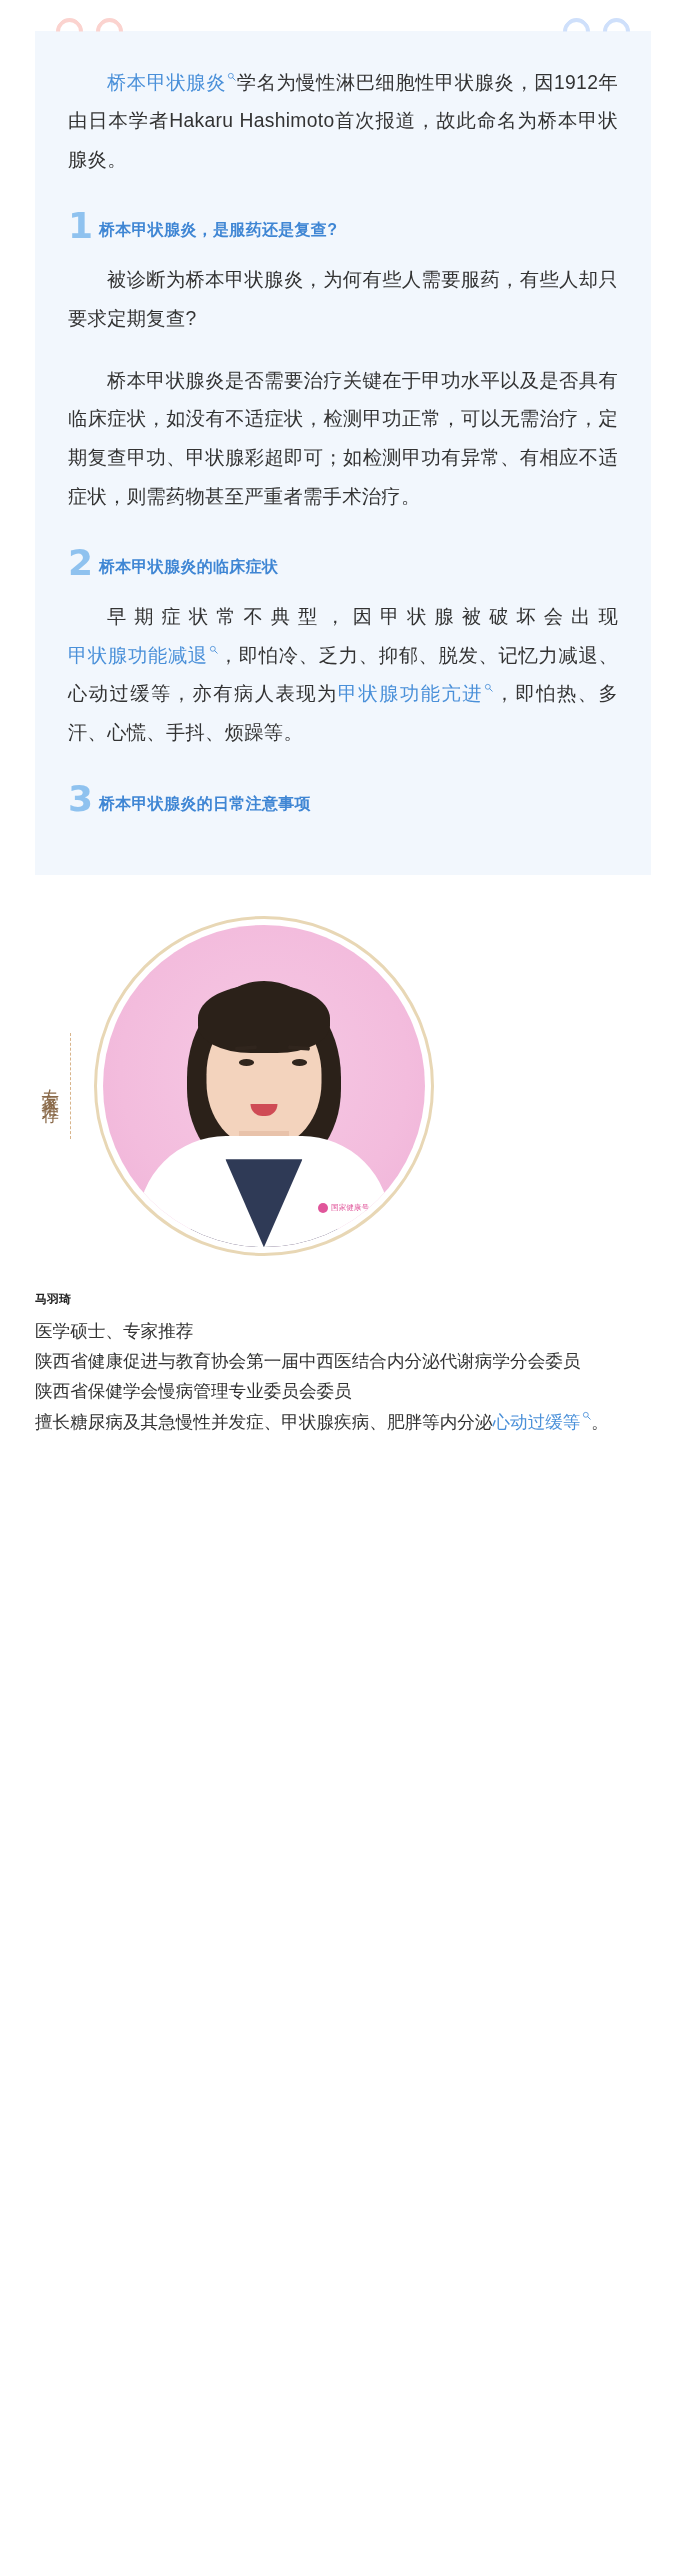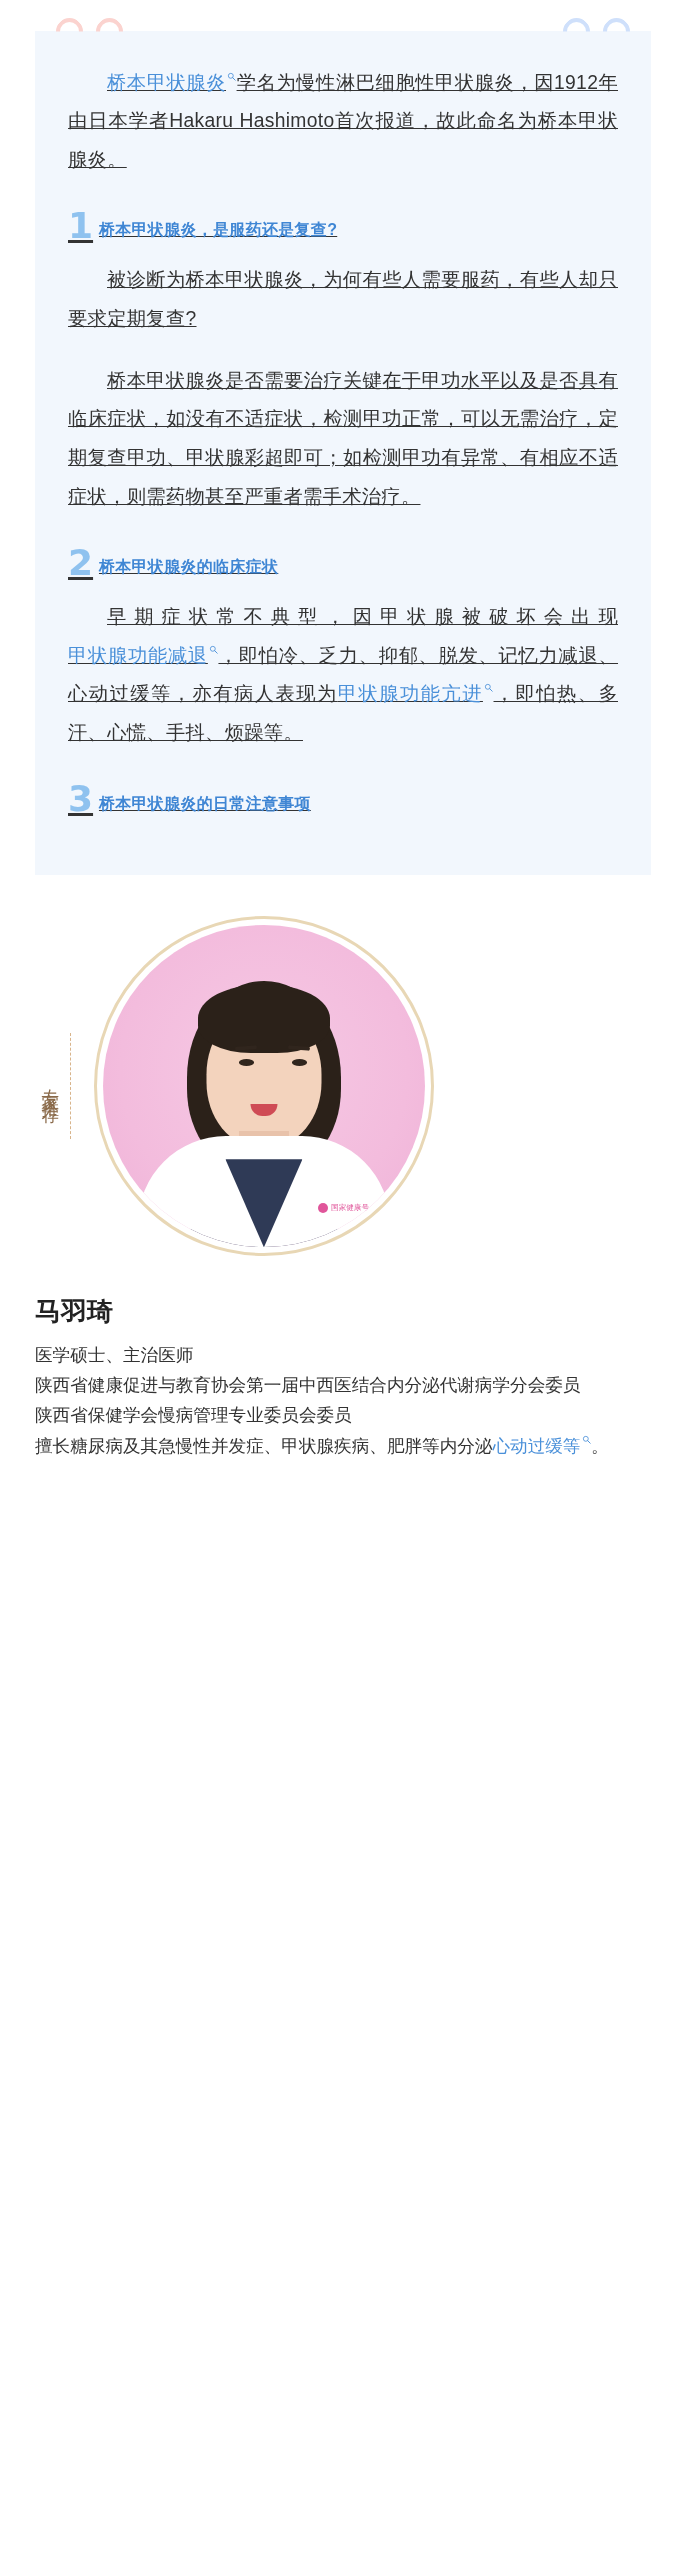--- a/index.html
+++ b/index.html
@@ -23,21 +23,20 @@
   }
 
   
   .article-card {
     position: relative;
     margin: 30.5px 35px 0 35px;
     background: #f2f7fd;
     padding: 33px 33px 41px 33px;
     box-sizing: border-box;
     width: 616px;
-    text-decoration: underline;
   }
 
   
   .quote-marks {
     position: absolute;
     top: -13px;
     left: 21px;
     display: flex;
     gap: 13px;
   }
@@ -261,21 +260,21 @@
   }
 
   
   .bio {
     margin: 33px 35px 41px 35px;
     font-size: 17.6px;
     line-height: 1.72;
     color: #333;
   }
   .bio-name {
-    font-size: 26px;
+    font-size: 12px;
     font-weight: 700;
     margin-bottom: 5.9px;
     color: #222;
   }
   .bio-line { white-space: normal; }
 </style>
 </head>
 <body>
 
 <div class="page">
@@ -354,21 +353,21 @@
         <div class="p-logo">
           <span class="dot"></span>
           <span>国家健康号</span>
         </div>
       </div>
     </div>
   </div>
 
   <div class="bio">
     <div class="bio-name">马羽琦</div>
-    <div class="bio-line">医学硕士、主治医师</div>
+    <div class="bio-line">医学硕士、专家推荐</div>
     <div class="bio-line">陕西省健康促进与教育协会第一届中西医结合内分泌代谢病学分会委员</div>
     <div class="bio-line">陕西省保健学会慢病管理专业委员会委员</div>
     <div class="bio-line"><span>擅长糖尿病及其急慢性并发症、甲状腺疾病、肥胖等内分泌</span><span class="term"><span>心动过缓等</span><span class="mini-search"><svg viewBox="0 0 16 16" width="9.4" height="9.4">
               <circle cx="6.5" cy="6.5" r="4.2" fill="none" stroke="#4a90d9" stroke-width="1.4"></circle>
               <line x1="9.6" y1="9.6" x2="14" y2="14" stroke="#4a90d9" stroke-width="1.6" stroke-linecap="round"></line>
             </svg></span></span><span>。</span></div>
   </div>
 
 </div>
 

